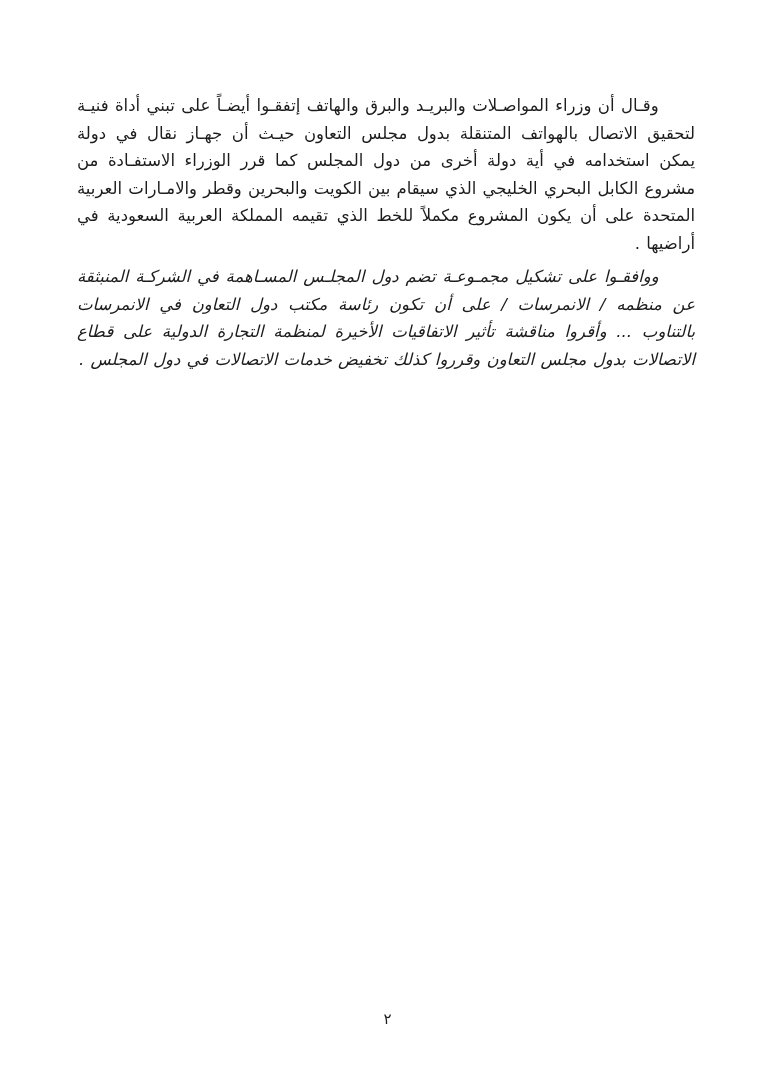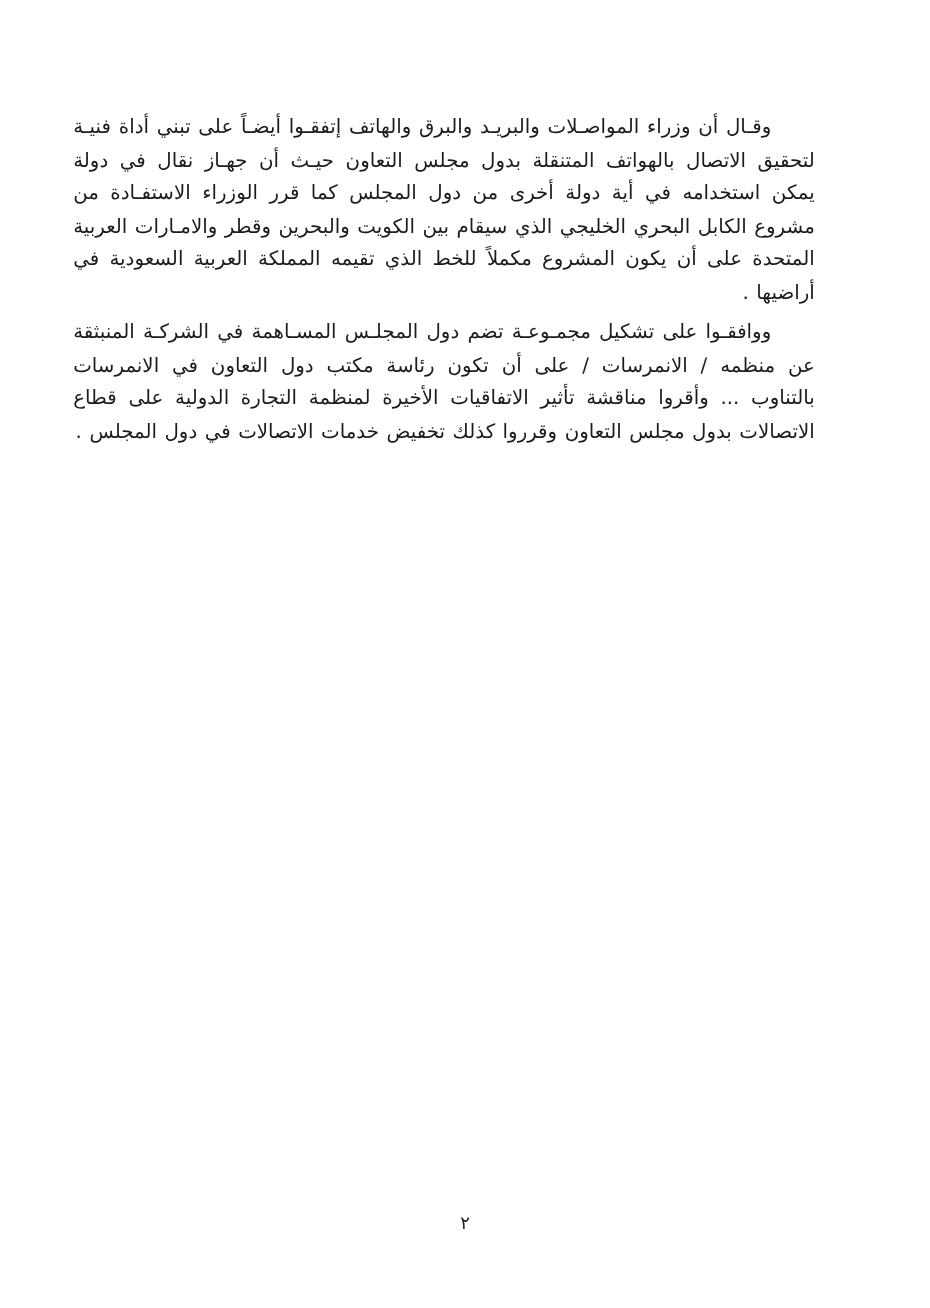--- a/index.html
+++ b/index.html
@@ -16,34 +16,35 @@
     overflow: hidden;
   }
   .page {
     position: absolute;
     inset: 0;
     background: #ffffff;
   }
   .text-block {
     position: absolute;
     top: 92px;
-    right: 96px;
+    right: 80px;
     width: 618px;
     direction: rtl;
     text-align: justify;
   }
   .para {
     margin: 0 0 6px 0;
     font-size: 16.5px;
     line-height: 27.5px;
     text-indent: 2.2em;
     word-spacing: 1px;
   }
   .para:last-child {
     margin-bottom: 0;
+    font-style: italic;
   }
   .page-number {
     position: absolute;
     bottom: 62px;
     left: 0;
     width: 100%;
     text-align: center;
     direction: rtl;
     font-size: 15px;
     color: #1c1c1c;

